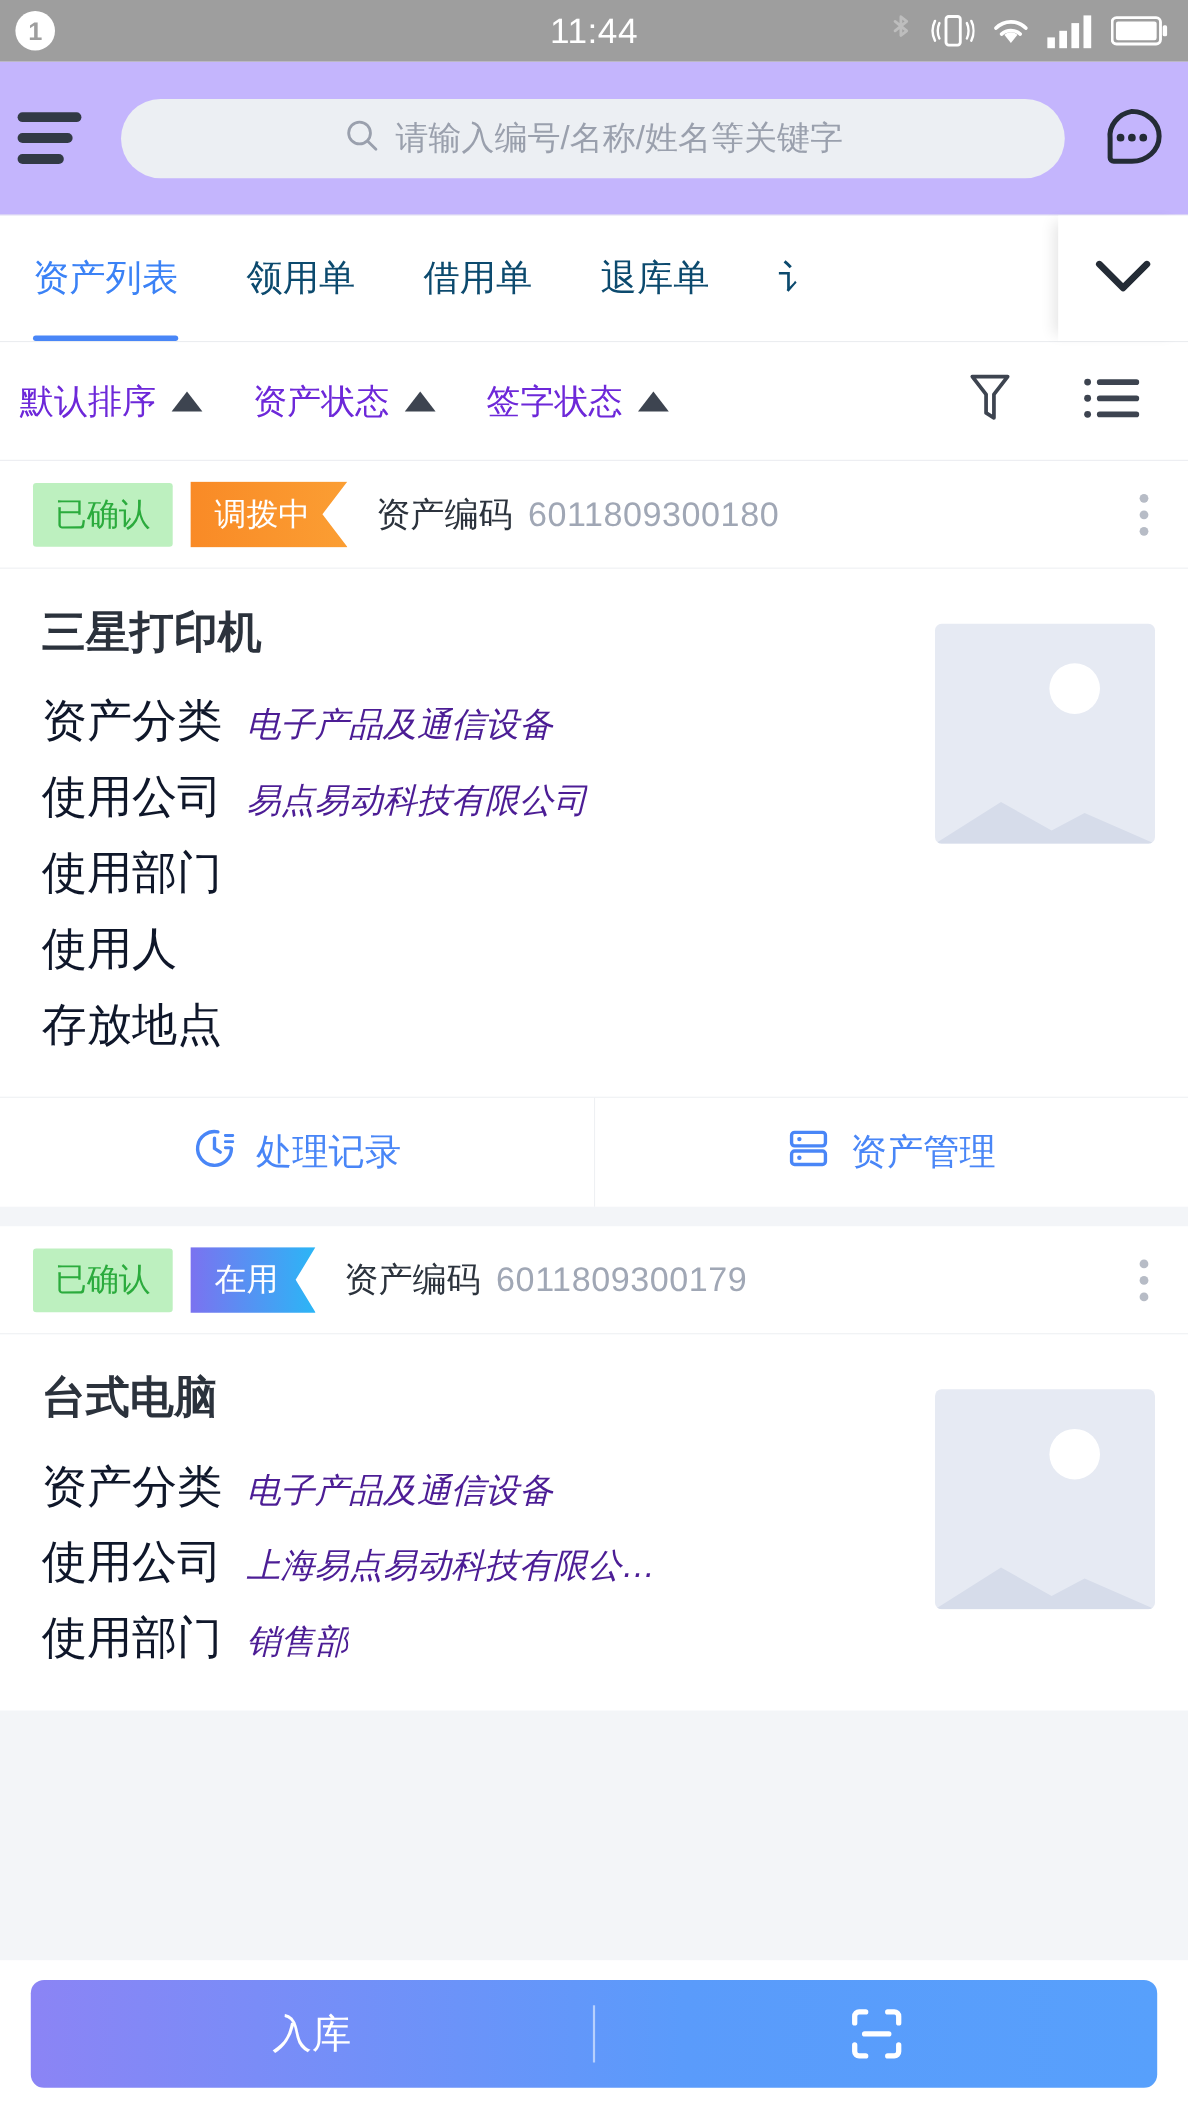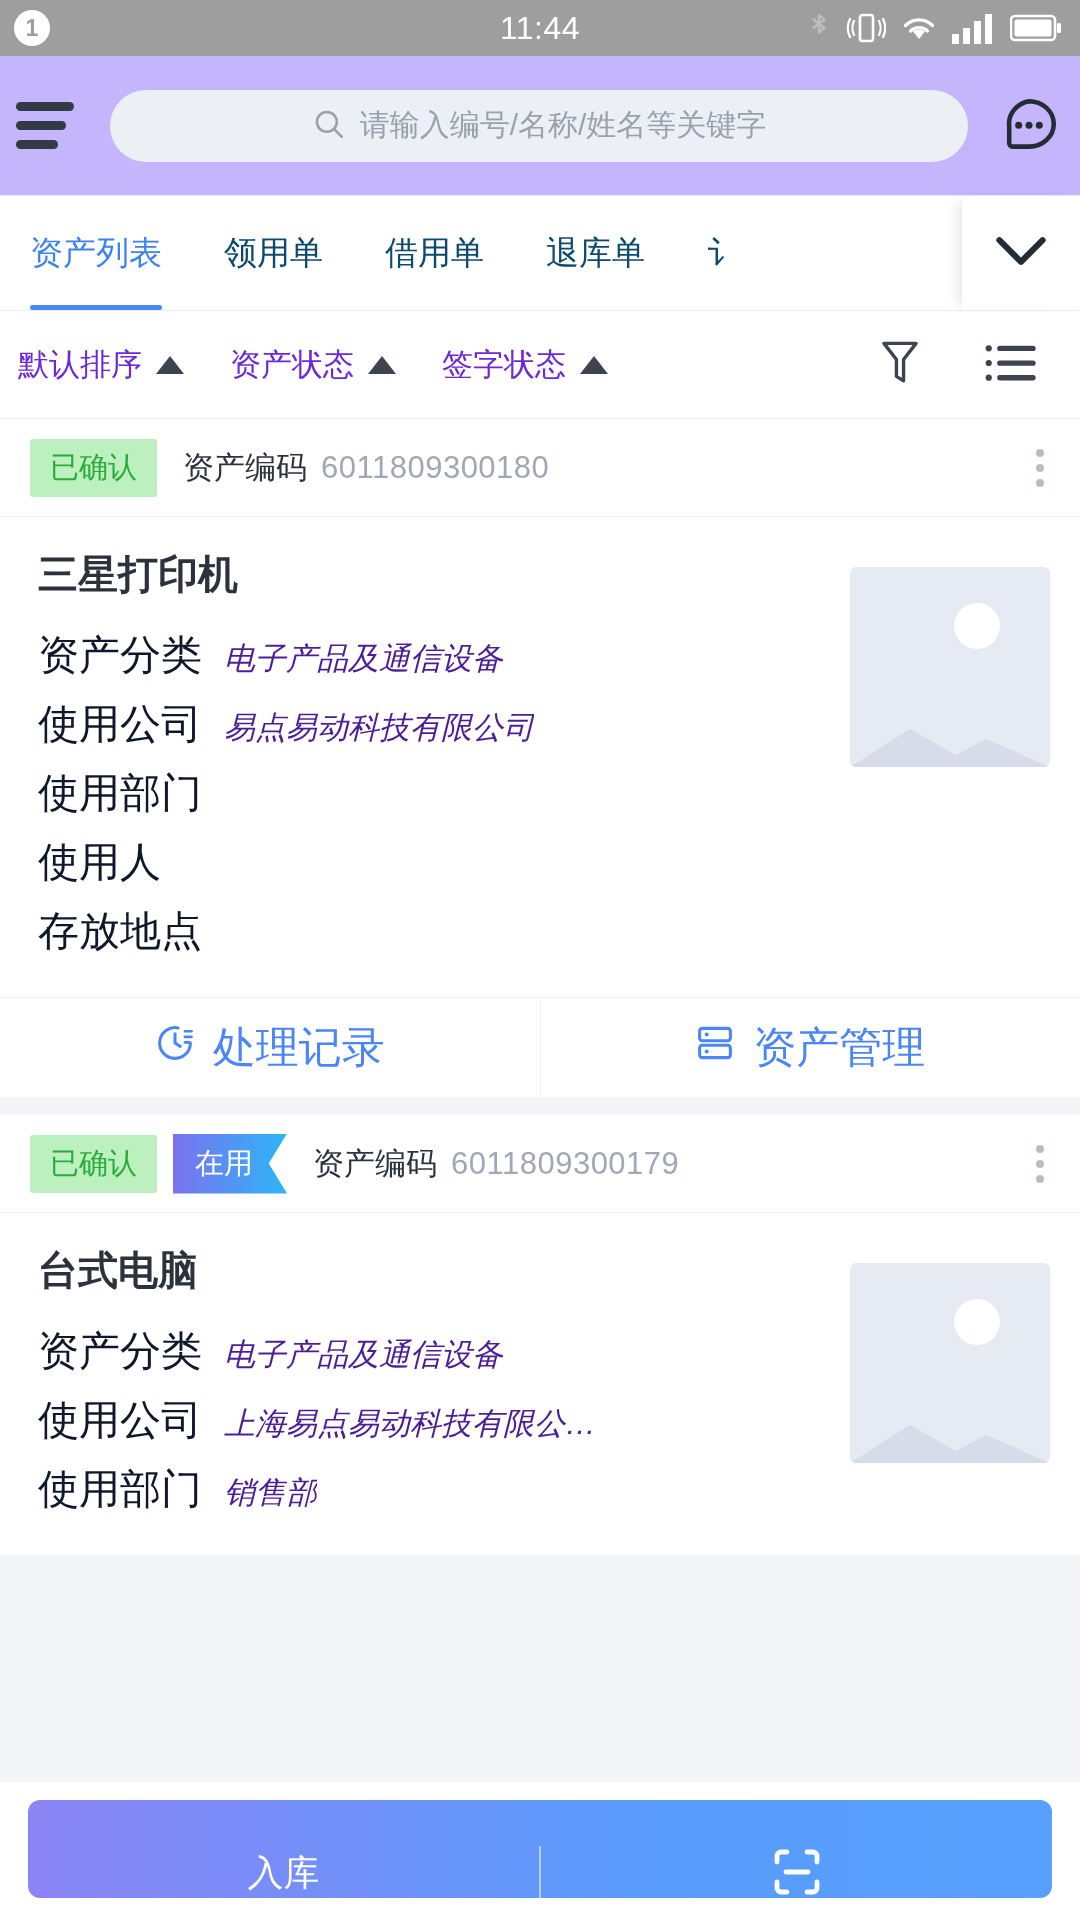--- a/index.html
+++ b/index.html
@@ -110,33 +110,33 @@
   .thumb {
     width: 200px; height: 200px; flex: none; margin-left: 14px; margin-top: 20px;
     background: #e6eaf3; border-radius: 6px; position: relative; overflow: hidden;
   }
   .thumb .sun { position: absolute; width: 46px; height: 46px; border-radius: 50%; background: #fff; top: 36px; right: 50px; }
   .thumb svg { position: absolute; bottom: 0; left: 0; width: 100%; }
 
   .card-actions { display: flex; height: 100px; border-top: 1px solid #eef0f3; }
   .card-action {
     flex: 1; display: flex; align-items: center; justify-content: center;
-    color: #4986f7; font-size: 43px; gap: 18px;
+    color: #4986f7; font-size: 33px; gap: 18px;
   }
   .card-action + .card-action { border-left: 1px solid #eef0f3; }
 
   
   .bottombar {
     position: absolute; left: 0; right: 0; bottom: 0; height: 138px;
     background: #fff; padding: 18px 28px 22px; display: flex; align-items: center;
   }
   .primary-btn {
     flex: 1; height: 98px; border-radius: 12px;
     background: linear-gradient(90deg, #8b84f5 0%, #5a9bfb 58%, #57a0fc 100%);
-    display: flex; align-items: flex-end; color: #fff;
+    display: flex; align-items: center; color: #fff;
   }
   .primary-btn .label { flex: 1; text-align: center; font-size: 36px; }
   .primary-btn .sep { width: 2px; height: 52px; background: rgba(255,255,255,.55); }
   .primary-btn .scan { flex: 1; display: flex; align-items: center; justify-content: center; }
 </style>
 </head>
 <body>
 
 <div class="screen">
 
@@ -253,20 +253,21 @@
         </svg>
       </span>
     </div>
   </div>
 
   <div class="list">
 
     <div class="card">
       <div class="card-head">
         <span class="badge-confirm">已确认</span>
+        <span class="ribbon orange">调拨中</span>
         <span class="code-label">资产编码</span>
         <span class="code-value">6011809300180</span>
         <span class="dots-v">
             <i></i>
             <i></i>
             <i></i>
           </span>
       </div>
       <div class="card-body">
         <div class="card-main">

